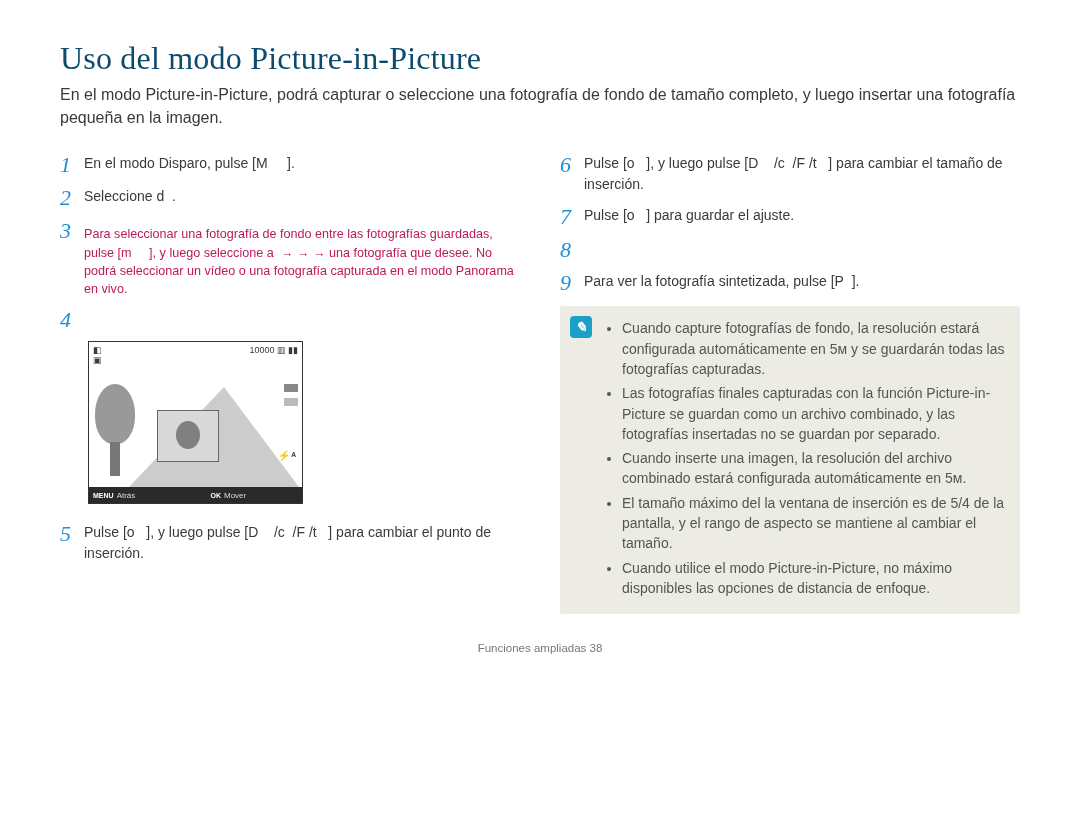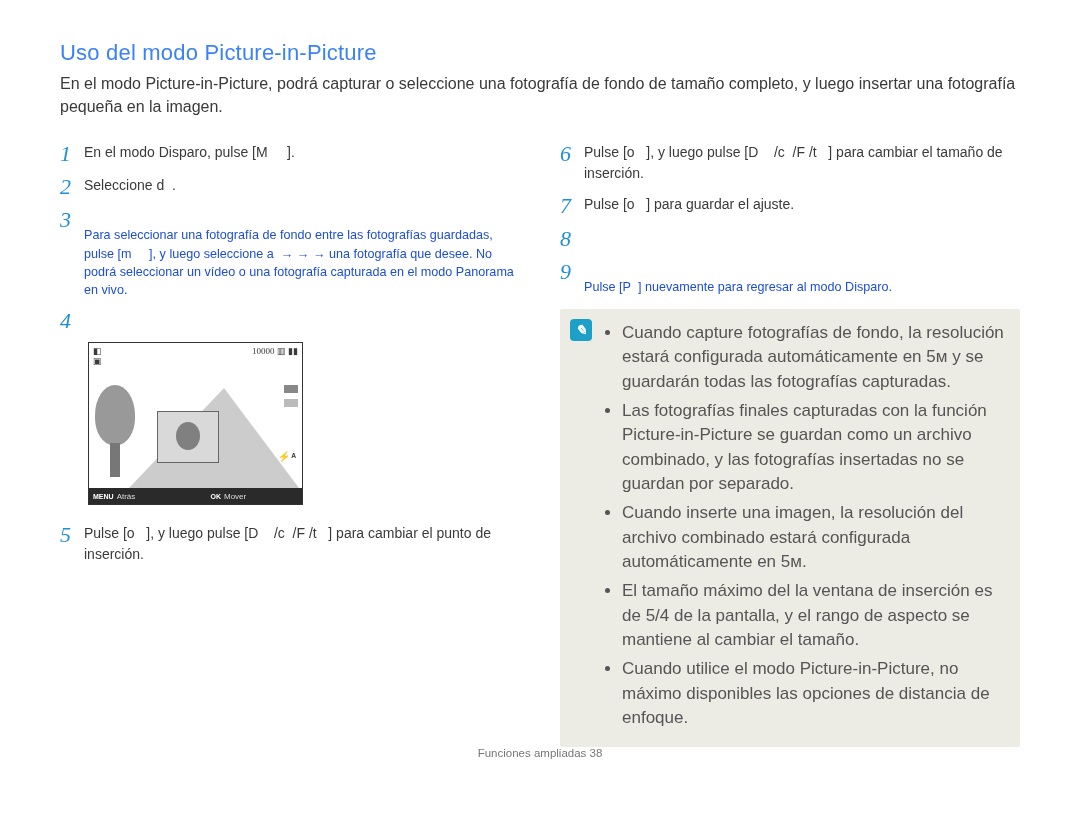--- a/index.html
+++ b/index.html
@@ -5,25 +5,26 @@
   body {
     font-family: Arial, Helvetica, sans-serif;
     color: #3a3a3a;
     margin: 0;
     padding: 40px 60px 30px 60px;
     width: 1080px;
     box-sizing: border-box;
     background: #fff;
   }
   h1 {
-    color: #3b82f6;
+    color: #0c4a6e;
     font-weight: 400;
-    font-size: 22px;
+    font-size: 32px;
     margin: 0 0 6px 0;
     letter-spacing: 0.2px;
+    font-family: Liberation Serif, serif;
   }
   .intro {
     font-size: 16px;
     line-height: 1.45;
     margin: 0 0 24px 0;
   }
   .columns {
     display: flex;
     gap: 40px;
   }
@@ -46,23 +47,23 @@
     flex-shrink: 0;
     padding-top: 1px;
   }
   .step-body {
     font-size: 14px;
     line-height: 1.5;
     flex: 1;
   }
   .note {
     font-size: 12.6px;
-    color: #1d4ed8;
+    color: #be185d;
     line-height: 1.45;
-    margin-top: 18px;
+    margin-top: 6px;
   }
   .diagram {
     width: 215px;
     height: 163px;
     border: 1px solid #333;
     margin: 10px 0 18px 28px;
     position: relative;
     box-sizing: border-box;
     background: #fff;
   }
@@ -177,31 +178,32 @@
     color: #fff;
     text-align: center;
     font-size: 14px;
     line-height: 22px;
     font-weight: bold;
     font-style: italic;
   }
   .infobox ul {
     margin: 0;
     padding: 0 0 0 16px;
-    font-size: 17px;
+    font-size: 14px;
     color: #555;
     line-height: 1.45;
   }
   .infobox ul li { margin-bottom: 4px; }
   .footer {
     text-align: center;
     font-size: 11.5px;
     color: #777;
-  }
-  .k { white-space: nowrap; font-family: Liberation Serif, serif; }
+    margin-top: 28px;
+  }
+  .k { white-space: nowrap; }
 </style>
 </head>
 <body>
 
 <h1>Uso del modo Picture-in-Picture</h1>
 <p class="intro">En el modo Picture-in-Picture, podrá capturar o seleccione una fotografía de fondo de tamaño completo, y luego insertar una fotografía pequeña en la imagen.</p>
 
 <div class="columns">
 
   <div class="col">
@@ -272,21 +274,21 @@
 
     <div class="step">
       <div class="step-num">8</div>
       <div class="step-body">
       </div>
     </div>
 
     <div class="step">
       <div class="step-num">9</div>
       <div class="step-body">
-        <div class="note">Pulse [P&nbsp;&nbsp;] nuevamente para regresar al modo Disparo.</div>
+        <div>Para ver la fotografía sintetizada, pulse [P&nbsp;&nbsp;].</div>
       </div>
     </div>
 
     <div class="infobox">
       <div class="info-icon">✎</div>
       <ul>
         <li>Cuando capture fotografías de fondo, la resolución estará configurada automáticamente en 5ᴍ y se guardarán todas las fotografías capturadas.</li>
         <li>Las fotografías finales capturadas con la función Picture-in-Picture se guardan como un archivo combinado, y las fotografías insertadas no se guardan por separado.</li>
         <li>Cuando inserte una imagen, la resolución del archivo combinado estará configurada automáticamente en 5ᴍ.</li>
         <li>El tamaño máximo del la ventana de inserción es de 5/4 de la pantalla, y el rango de aspecto se mantiene al cambiar el tamaño.</li>

